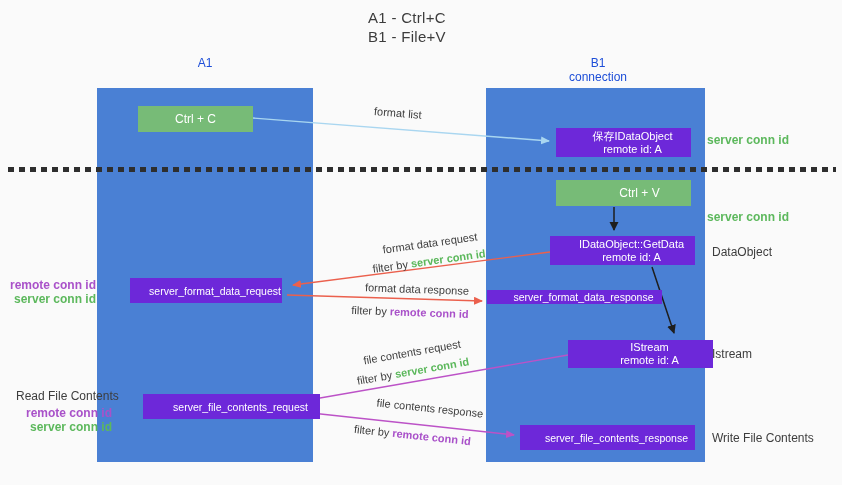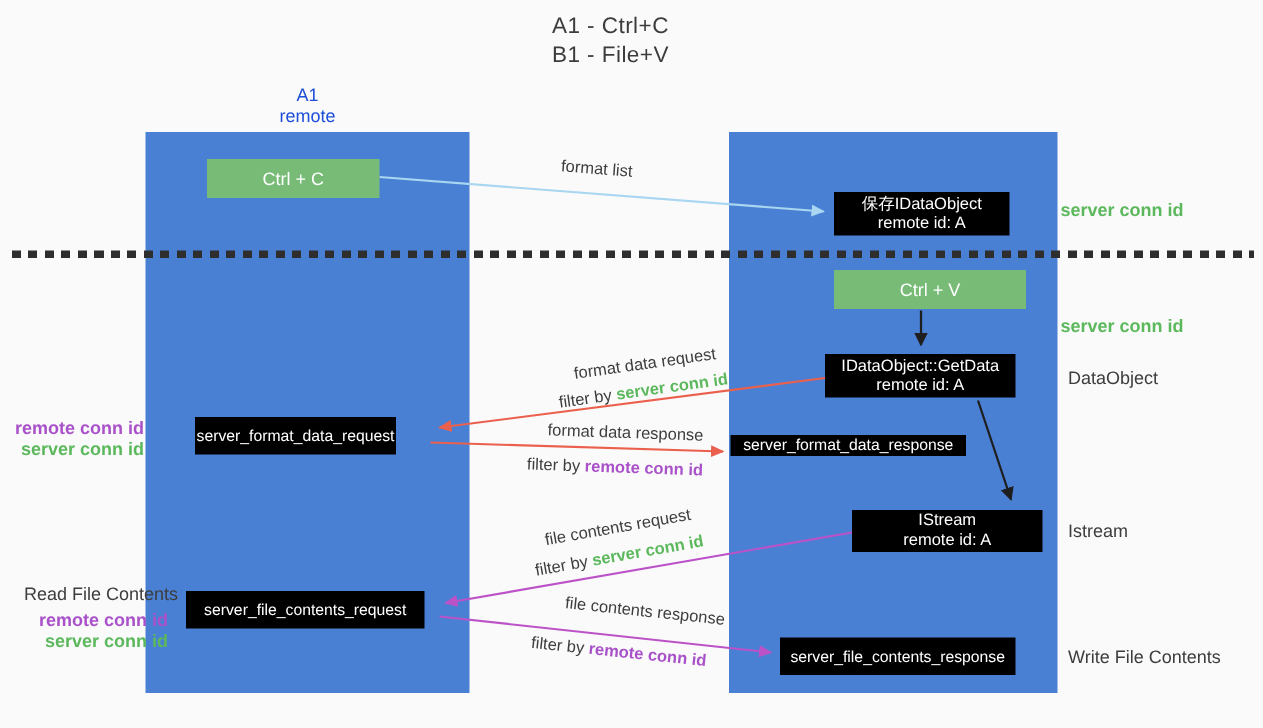--- a/index.html
+++ b/index.html
@@ -7,21 +7,21 @@
     position:relative;width:842px;height:485px;background:#fafafa;overflow:hidden;
     font-family:"Liberation Sans","DejaVu Sans",sans-serif;color:#3d3d3d;
   }
   .abs{position:absolute;}
   .title{left:368px;top:8px;font-size:15px;line-height:19px;color:#3c3c3c;letter-spacing:.3px;}
   .col-header{width:120px;text-align:center;font-size:12px;line-height:14px;color:#1d4ed8;}
   .lifeline{background:#4a80d4;}
   .node{display:flex;flex-direction:column;align-items:center;justify-content:center;
         color:#ffffff;text-align:center;white-space:nowrap;}
   .green-box{background:#77bb77;font-size:12px;}
-  .orange-box{background:#000000;}
+  .orange-box{background:#6d28d9;padding-left:18px;}
   .two-line{font-size:11px;line-height:13px;}
   .name-box{font-size:10.5px;}
   .dashed-line{left:8px;top:167px;width:828px;height:5px;
     background:repeating-linear-gradient(90deg,#2e2e2e 0 6px,transparent 6px 11px);}
   .flow-label{font-size:11px;color:#3d3d3d;white-space:nowrap;text-align:center;}
   .green-text{color:#5cb85c;font-weight:bold;}
   .purple-text{color:#a951c9;font-weight:bold;}
   .side-note{font-size:12px;white-space:nowrap;}
   .left-block{width:96px;text-align:right;font-size:12px;line-height:14px;white-space:nowrap;}
   svg{position:absolute;left:0;top:0;pointer-events:none;}
@@ -31,23 +31,24 @@
 
 <div class="canvas">
 
   <div class="abs title">
     <div>A1 - Ctrl+C</div>
     <div>B1 - File+V</div>
   </div>
 
   <div class="abs col-header" style="left:145px;top:56px;">
     <div>A1</div>
-    <div>remote</div>
   </div>
   <div class="abs col-header" style="left:538px;top:56px;">
+    <div>B1</div>
+    <div>connection</div>
   </div>
 
   <div class="abs lifeline" style="left:97px;top:88px;width:216px;height:374px;"></div>
   <div class="abs lifeline" style="left:486px;top:88px;width:219px;height:374px;"></div>
 
   <svg width="842" height="485">
     <defs>
       <marker id="m-blue" markerUnits="userSpaceOnUse" markerWidth="10" markerHeight="10" refX="8" refY="4" orient="auto">
         <path d="M0,0 L9,4 L0,8 z" fill="#a9d6f0"></path>
       </marker>
@@ -74,21 +75,21 @@
 
   <div class="abs node green-box" style="left:138px;top:106px;width:115px;height:26px;">
     <span>Ctrl + C</span>
   </div>
 
   <div class="abs node orange-box two-line" style="left:556px;top:128px;width:117px;height:29px;">
     <span>保存IDataObject</span>
     <span>remote id: A</span>
   </div>
 
-  <div class="abs node green-box" style="left:556px;top:180px;width:128px;height:26px;">
+  <div class="abs node green-box" style="left:556px;top:180px;width:103px;height:26px;padding-left:32px;">
     <span>Ctrl + V</span>
   </div>
 
   <div class="abs node orange-box two-line" style="left:550px;top:236px;width:127px;height:29px;">
     <span>IDataObject::GetData</span>
     <span>remote id: A</span>
   </div>
 
   <div class="abs node orange-box name-box" style="left:130px;top:278px;width:134px;height:25px;">
     <span>server_format_data_request</span>
@@ -96,21 +97,21 @@
 
   <div class="abs node orange-box name-box" style="left:487px;top:290px;width:157px;height:14px;">
     <span>server_format_data_response</span>
   </div>
 
   <div class="abs node orange-box two-line" style="left:568px;top:340px;width:127px;height:28px;">
     <span>IStream</span>
     <span>remote id: A</span>
   </div>
 
-  <div class="abs node orange-box name-box" style="left:124px;top:394px;width:159px;height:25px;justify-content:center;">
+  <div class="abs node orange-box name-box" style="left:143px;top:394px;width:159px;height:25px;justify-content:center;">
     <span>server_file_contents_request</span>
   </div>
 
   <div class="abs node orange-box name-box" style="left:520px;top:425px;width:157px;height:25px;">
     <span>server_file_contents_response</span>
   </div>
 
   <div class="abs flow-label" style="left:374px;top:107px;transform:rotate(4.5deg);">format list</div>
 
   <div class="abs flow-label" style="left:368px;top:237px;width:124px;transform:rotate(-8deg);">format data request</div>

